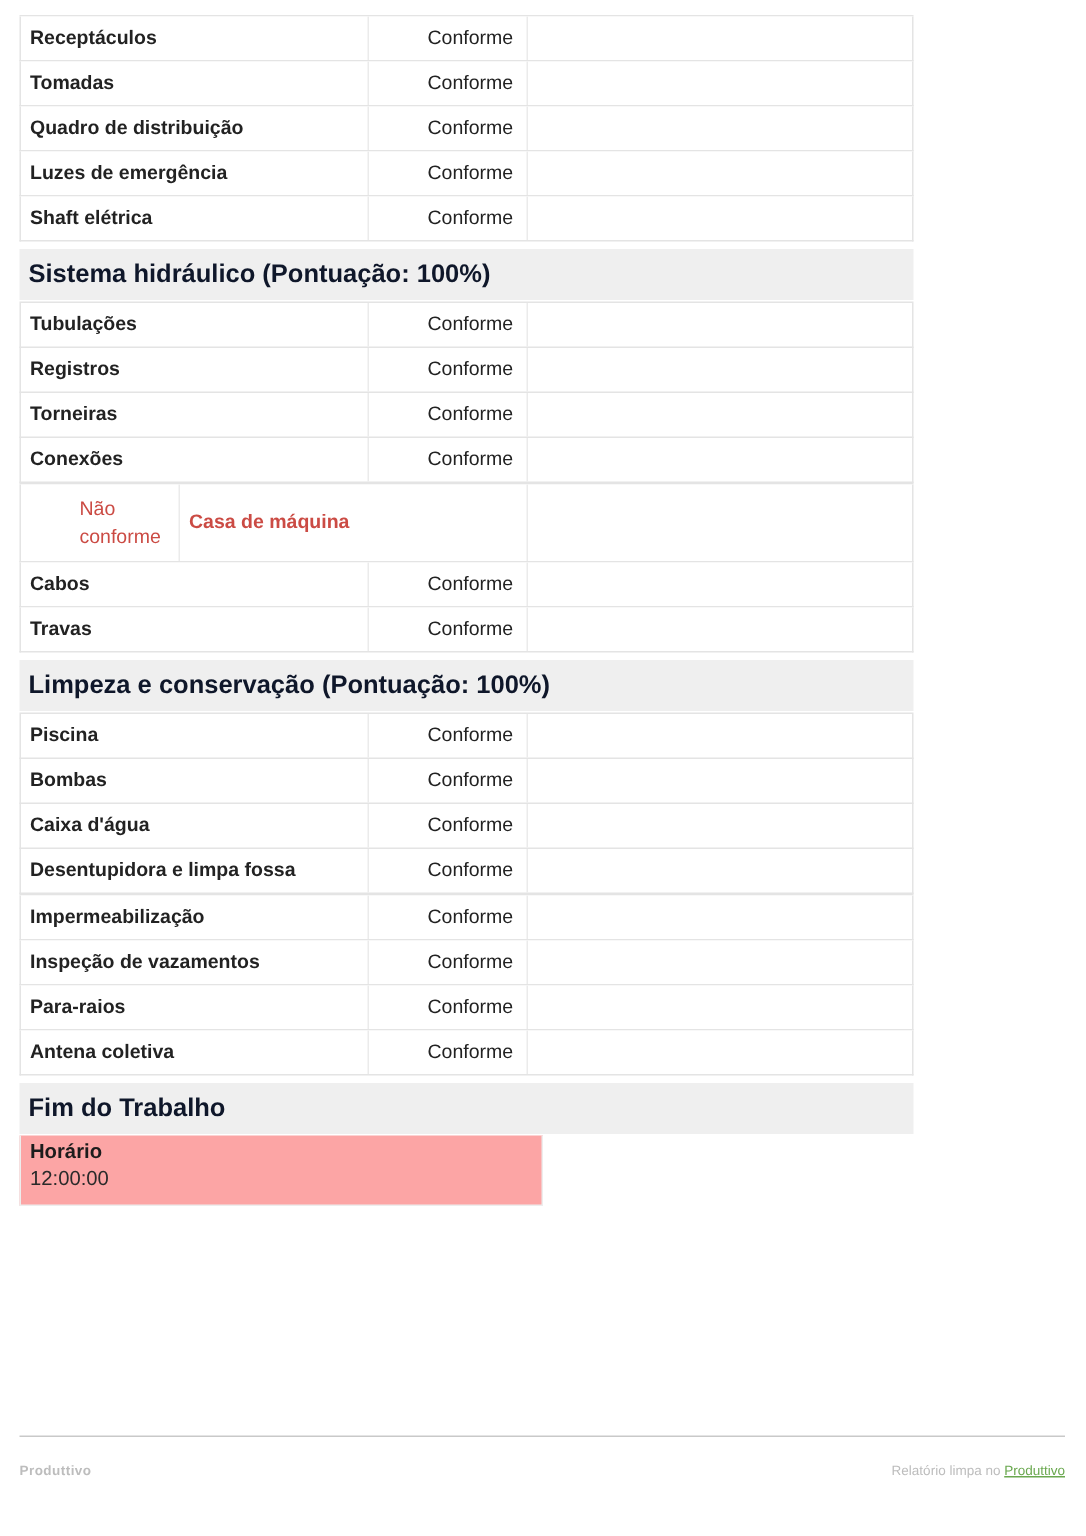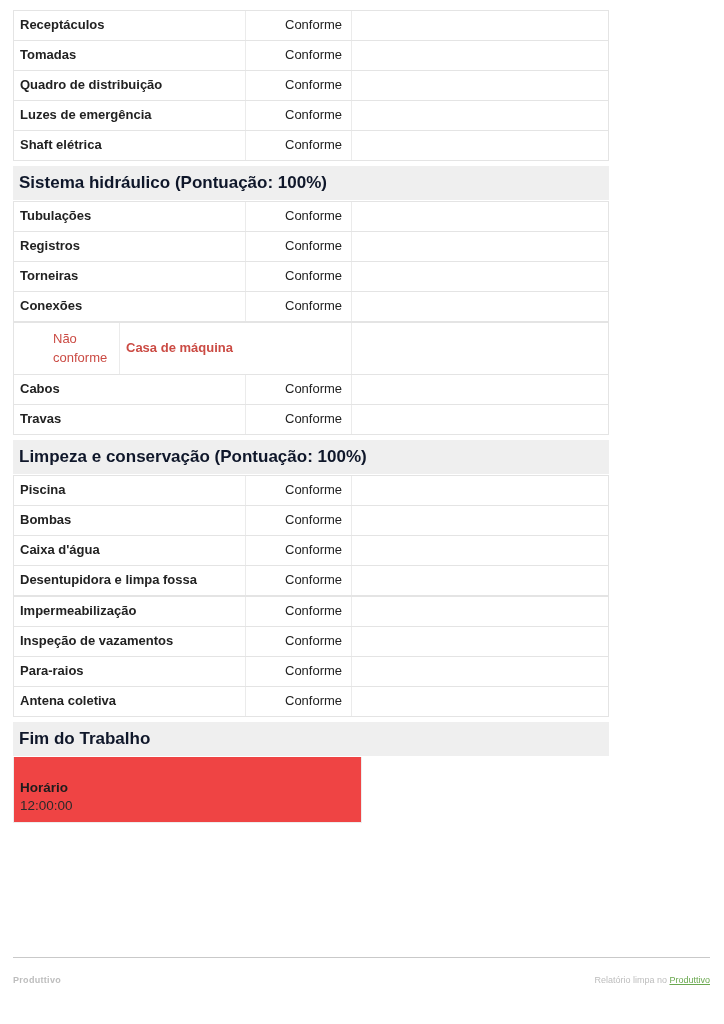--- a/index.html
+++ b/index.html
@@ -31,23 +31,23 @@
     min-height:30px;
   }
   .cell{display:flex;align-items:center;font-size:13px;color:var(--text);padding:1px 6px;line-height:1.45;}
   .cell.label{width:232px;font-weight:bold;border-right:1px solid #ebebeb;}
   .cell.status{width:73px;border-right:1px solid #ebebeb;margin-left:33px;}
   .cell.extra{flex:1;}
   .row.nc{min-height:52px;}
   .row.nc .cell{color:var(--nc-red);}
 
   .field-cell{
-    width:349px;background:#ef4444;
+    width:349px;background:#fca5a5;
     border:1px solid #ededed;border-top:none;
-    padding:23px 6px 9px 6px;min-height:47px;
+    padding:3px 6px 9px 6px;min-height:47px;
   }
   .field-label{font-weight:bold;font-size:13.5px;color:#1c1c1c;}
   .field-value{font-size:13.5px;margin-top:3px;color:#2a2a2a;}
 
   .footer{position:absolute;left:13px;width:697px;top:957px;border-top:1px solid #c9c9c9;}
   .footer-row{display:flex;justify-content:space-between;align-items:baseline;margin-top:17px;font-size:9px;color:var(--footer-gray);}
   .brand{font-weight:bold;letter-spacing:.3px;}
   .gen a{color:var(--link-green);text-decoration:underline;cursor:pointer;}
 </style>
 </head>

